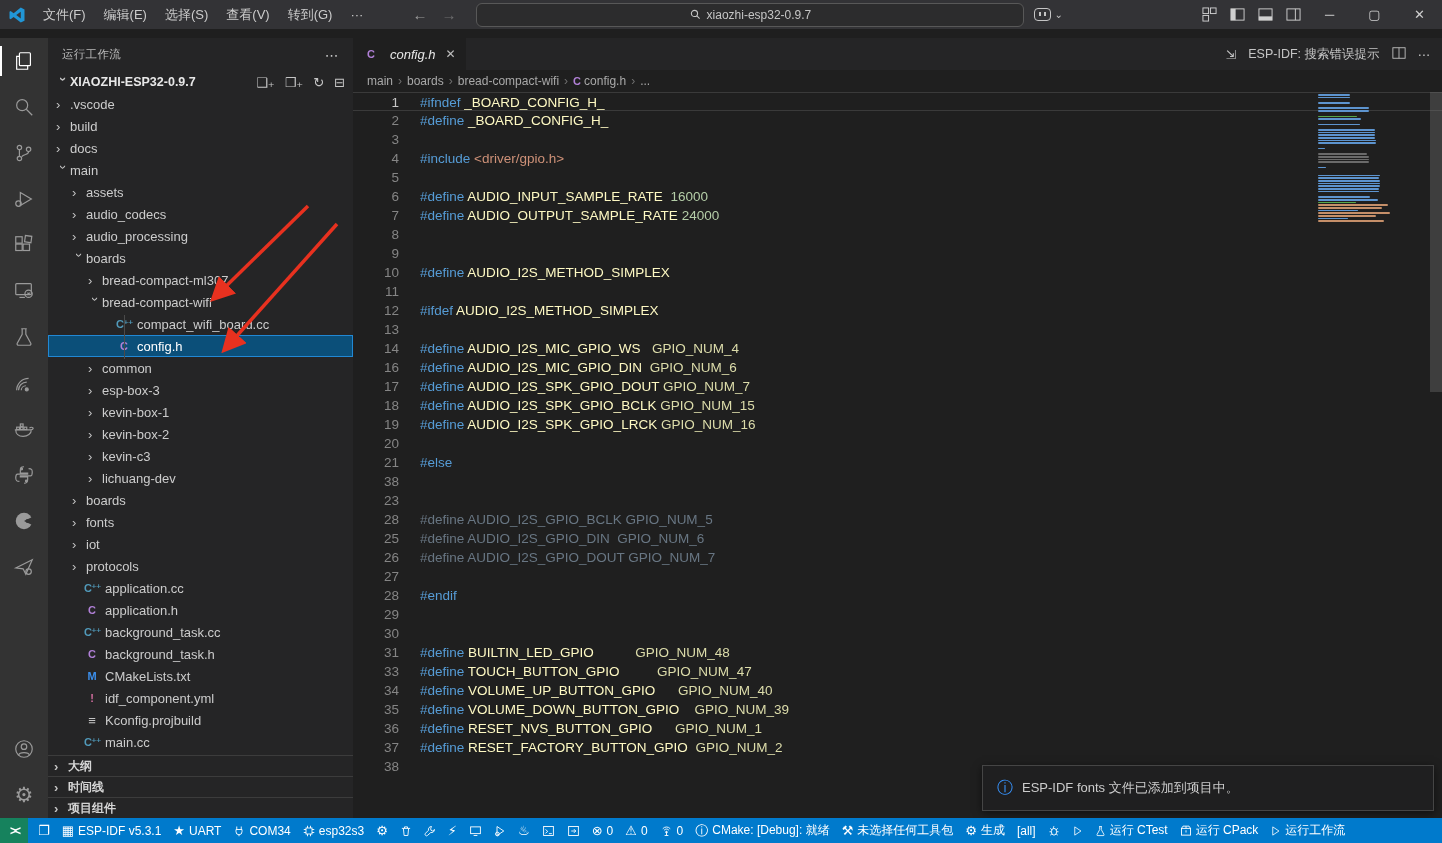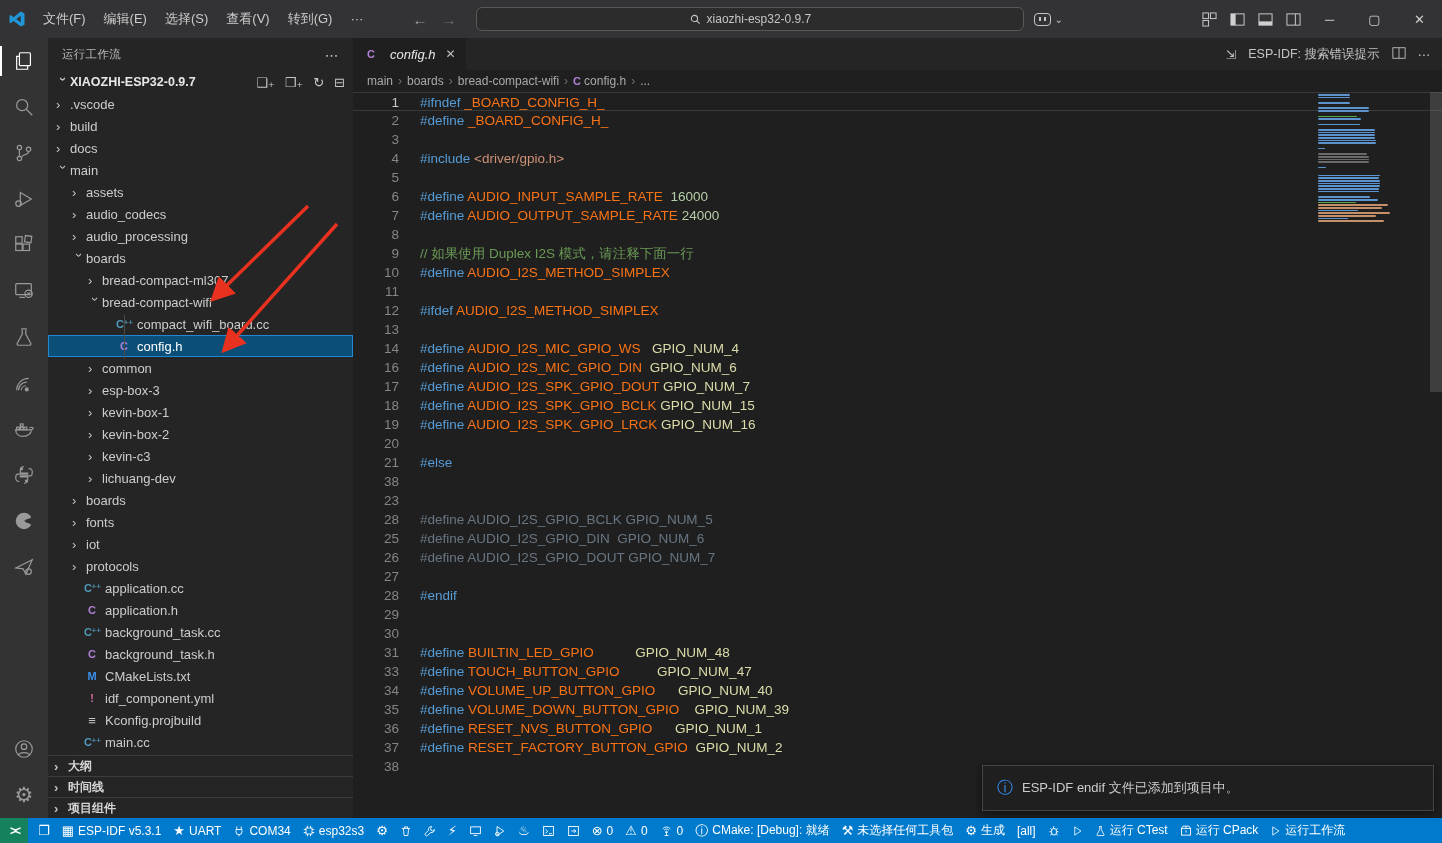--- a/index.html
+++ b/index.html
@@ -1,20 +1,20 @@
 <!DOCTYPE html>
 <html><head>
 <meta charset="utf-8">
 <style>
   *{box-sizing:border-box;margin:0;padding:0;font-family:"Liberation Sans","DejaVu Sans",sans-serif;}
   html,body{background:#1e1e1e;}
   .app{position:relative;width:1442px;height:843px;background:#1f1f1f;overflow:hidden;color:#ccc;}
 
   
-  .titlebar{position:absolute;top:0;left:0;right:0;height:38px;background:#333336;display:flex;align-items:center;font-size:13px;color:#cccccc;justify-content:center;}
+  .titlebar{position:absolute;top:0;left:0;right:0;height:29px;background:#333336;display:flex;align-items:center;font-size:13px;color:#cccccc;justify-content:center;}
   .tb-logo{width:34px;display:flex;justify-content:center;}
   .menu-item{padding:0 9px;height:24px;line-height:24px;border-radius:4px;cursor:default;white-space:nowrap;}
   .nav-arrows{display:flex;gap:14px;margin:0 14px 0 40px;color:#9d9d9d;font-size:15px;}
   .cmd-center{flex:0 0 548px;height:24px;margin-left:6px;background:#2c2c2d;border:1px solid #585858;border-radius:6px;display:flex;align-items:center;justify-content:center;gap:6px;color:#c5c5c5;font-size:12px;}
   .copilot{display:flex;align-items:center;gap:3px;margin-left:10px;color:#c5c5c5;}
   .copilot-face{width:17px;height:13px;border:1.6px solid #c5c5c5;border-radius:4px;position:relative;}
   .copilot-face::before,.copilot-face::after{content:"";position:absolute;top:3px;width:2px;height:4px;background:#c5c5c5;}
   .copilot-face::before{left:4px}.copilot-face::after{right:4px}
   .tb-right{margin-left:auto;display:flex;align-items:center;}
   .layout-ic{width:28px;display:flex;justify-content:center;align-items:center;}
@@ -54,21 +54,21 @@
   .editor-actions{margin-left:auto;display:flex;align-items:center;gap:12px;padding-right:12px;color:#c5c5c5;font-size:12.5px;}
   .breadcrumbs{height:22px;display:flex;align-items:center;gap:5px;padding:0 14px;color:#a9a9a9;font-size:12px;background:#1f1f1f;}
   .breadcrumbs .sep{color:#6f6f6f;}
   .bc-c{color:#b180d7;font-weight:bold;font-size:11px;}
   .code{position:absolute;top:54px;left:0;right:0;bottom:0;font-family:"DejaVu Sans Mono","Liberation Mono",monospace;font-size:13.5px;overflow:hidden;}
   .code-line{height:19px;line-height:19px;display:flex;white-space:pre;}
   .code-line.current{border-top:1px solid #3a3a3a;border-bottom:1px solid #3a3a3a;}
   .gutter{flex:0 0 46px;text-align:right;color:#858585;}
   .code-line.current .gutter{color:#c6c6c6;}
   .ltext{margin-left:21px;}
-  .tok-d{color:#569cd6}.tok-i{color:#f97316}.tok-m{color:#dcdcaa}.tok-n{color:#b5cea8}
+  .tok-d{color:#569cd6}.tok-i{color:#fef9c3}.tok-m{color:#dcdcaa}.tok-n{color:#b5cea8}
   .tok-s{color:#ce9178}.tok-c{color:#6a9955}.tok-p{color:#d4d4d4}.tok-x{color:#687683}
   .minimap{position:absolute;top:2px;right:14px;width:110px;}
   .mm-row{height:1.7px;margin-bottom:1px;border-radius:1px;}
   .scrollbar{position:absolute;top:0;right:0;width:12px;height:300px;background:rgba(121,121,121,.35);}
 
   
   .toast{position:absolute;right:8px;bottom:32px;width:452px;height:46px;background:#1f1f20;border:1px solid #454545;box-shadow:0 2px 8px rgba(0,0,0,.5);display:flex;align-items:center;gap:9px;padding:0 14px;font-size:13px;color:#cccccc;}
   .info-ic{color:#3794ff;font-size:16px;}
 
   
@@ -420,21 +420,21 @@
     <div class="code">
       <div id="code-lines">
           <div class="code-line current"><span class="gutter">1</span><span class="ltext"><span class="tok-d">#ifndef</span><span class="tok-p"> </span><span class="tok-i">_BOARD_CONFIG_H_</span></span></div>
           <div class="code-line"><span class="gutter">2</span><span class="ltext"><span class="tok-d">#define</span><span class="tok-p"> </span><span class="tok-i">_BOARD_CONFIG_H_</span></span></div>
           <div class="code-line"><span class="gutter">3</span><span class="ltext"></span></div>
           <div class="code-line"><span class="gutter">4</span><span class="ltext"><span class="tok-d">#include</span><span class="tok-p"> </span><span class="tok-s">&lt;driver/gpio.h&gt;</span></span></div>
           <div class="code-line"><span class="gutter">5</span><span class="ltext"></span></div>
           <div class="code-line"><span class="gutter">6</span><span class="ltext"><span class="tok-d">#define</span><span class="tok-p"> </span><span class="tok-i">AUDIO_INPUT_SAMPLE_RATE</span><span class="tok-p">  </span><span class="tok-n">16000</span></span></div>
           <div class="code-line"><span class="gutter">7</span><span class="ltext"><span class="tok-d">#define</span><span class="tok-p"> </span><span class="tok-i">AUDIO_OUTPUT_SAMPLE_RATE</span><span class="tok-p"> </span><span class="tok-n">24000</span></span></div>
           <div class="code-line"><span class="gutter">8</span><span class="ltext"></span></div>
-          <div class="code-line"><span class="gutter">9</span><span class="ltext"><span class="tok-c">// 如果使用 Duplex I2S 模式，请注释下面一行</span></span></div>
+          <div class="code-line"><span class="gutter">9</span></div>
           <div class="code-line"><span class="gutter">10</span><span class="ltext"><span class="tok-d">#define</span><span class="tok-p"> </span><span class="tok-i">AUDIO_I2S_METHOD_SIMPLEX</span></span></div>
           <div class="code-line"><span class="gutter">11</span><span class="ltext"></span></div>
           <div class="code-line"><span class="gutter">12</span><span class="ltext"><span class="tok-d">#ifdef</span><span class="tok-p"> </span><span class="tok-i">AUDIO_I2S_METHOD_SIMPLEX</span></span></div>
           <div class="code-line"><span class="gutter">13</span><span class="ltext"></span></div>
           <div class="code-line"><span class="gutter">14</span><span class="ltext"><span class="tok-d">#define</span><span class="tok-p"> </span><span class="tok-i">AUDIO_I2S_MIC_GPIO_WS</span><span class="tok-p">   </span><span class="tok-m">GPIO_NUM_4</span></span></div>
           <div class="code-line"><span class="gutter">16</span><span class="ltext"><span class="tok-d">#define</span><span class="tok-p"> </span><span class="tok-i">AUDIO_I2S_MIC_GPIO_DIN</span><span class="tok-p">  </span><span class="tok-m">GPIO_NUM_6</span></span></div>
           <div class="code-line"><span class="gutter">17</span><span class="ltext"><span class="tok-d">#define</span><span class="tok-p"> </span><span class="tok-i">AUDIO_I2S_SPK_GPIO_DOUT</span><span class="tok-p"> </span><span class="tok-m">GPIO_NUM_7</span></span></div>
           <div class="code-line"><span class="gutter">18</span><span class="ltext"><span class="tok-d">#define</span><span class="tok-p"> </span><span class="tok-i">AUDIO_I2S_SPK_GPIO_BCLK</span><span class="tok-p"> </span><span class="tok-m">GPIO_NUM_15</span></span></div>
           <div class="code-line"><span class="gutter">19</span><span class="ltext"><span class="tok-d">#define</span><span class="tok-p"> </span><span class="tok-i">AUDIO_I2S_SPK_GPIO_LRCK</span><span class="tok-p"> </span><span class="tok-m">GPIO_NUM_16</span></span></div>
           <div class="code-line"><span class="gutter">20</span><span class="ltext"></span></div>
@@ -505,21 +505,21 @@
           <div class="mm-row" style="width: 58px; background: rgb(197, 143, 105);"></div>
           <div class="mm-row" style="width: 30px; background: rgb(93, 148, 207);"></div>
           <div class="mm-row" style="width: 66px; background: rgb(197, 143, 105);"></div>
         </div>
       <div class="scrollbar"></div>
     </div>
   </div>
 
   <div class="toast">
     <span class="info-ic">ⓘ</span>
-    <span>ESP-IDF endif 文件已添加到项目中。</span>
+    <span>ESP-IDF fonts 文件已添加到项目中。</span>
   </div>
 
   <div class="statusbar" id="statusbar">
       <div class="remote">
         <span style="letter-spacing:-3px;font-weight:bold">&gt;&lt;</span>
       </div>
       <div class="sb-item">
         <span class="glyph">❐</span>
       </div>
       <div class="sb-item">

